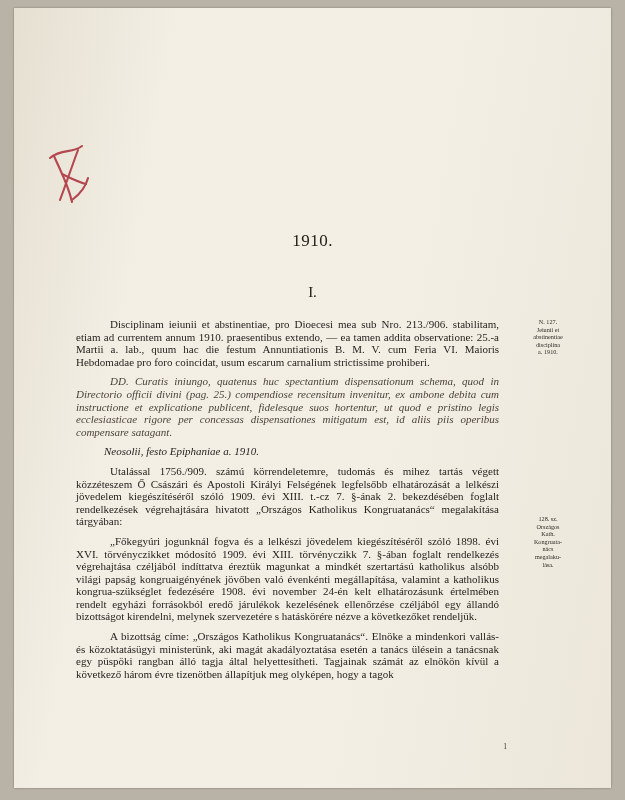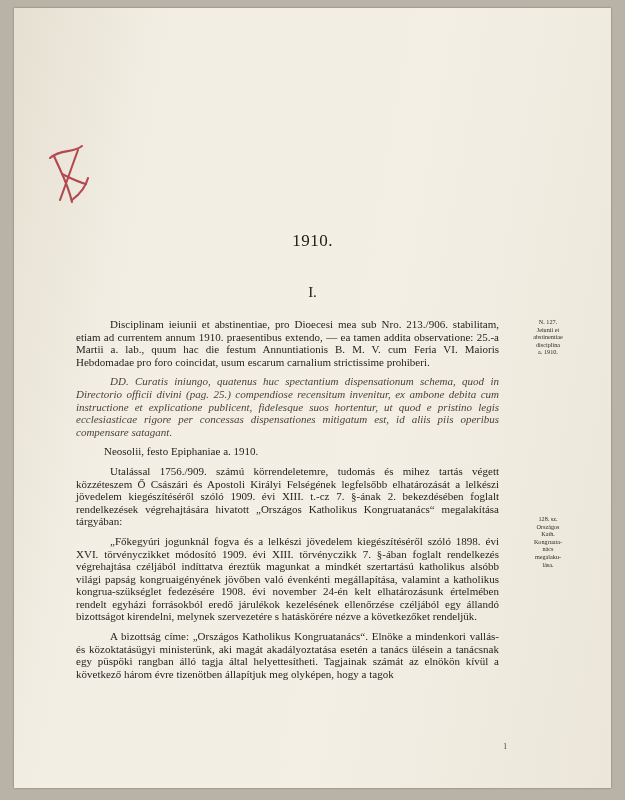--- a/index.html
+++ b/index.html
@@ -83,20 +83,21 @@
     line-height: 12.6px;
     text-align: justify;
     color: #272320;
   }
   .body-col p {
     margin: 0 0 7px 0;
     text-indent: 34px;
   }
   .body-col p.center-line {
     text-indent: 28px;
+    font-style: italic;
   }
   .margin-notes {
     position: absolute;
     left: 498px;
     top: 290px;
     width: 78px;
     font-size: 6.2px;
     line-height: 7.6px;
     color: #312c27;
     text-align: center;

